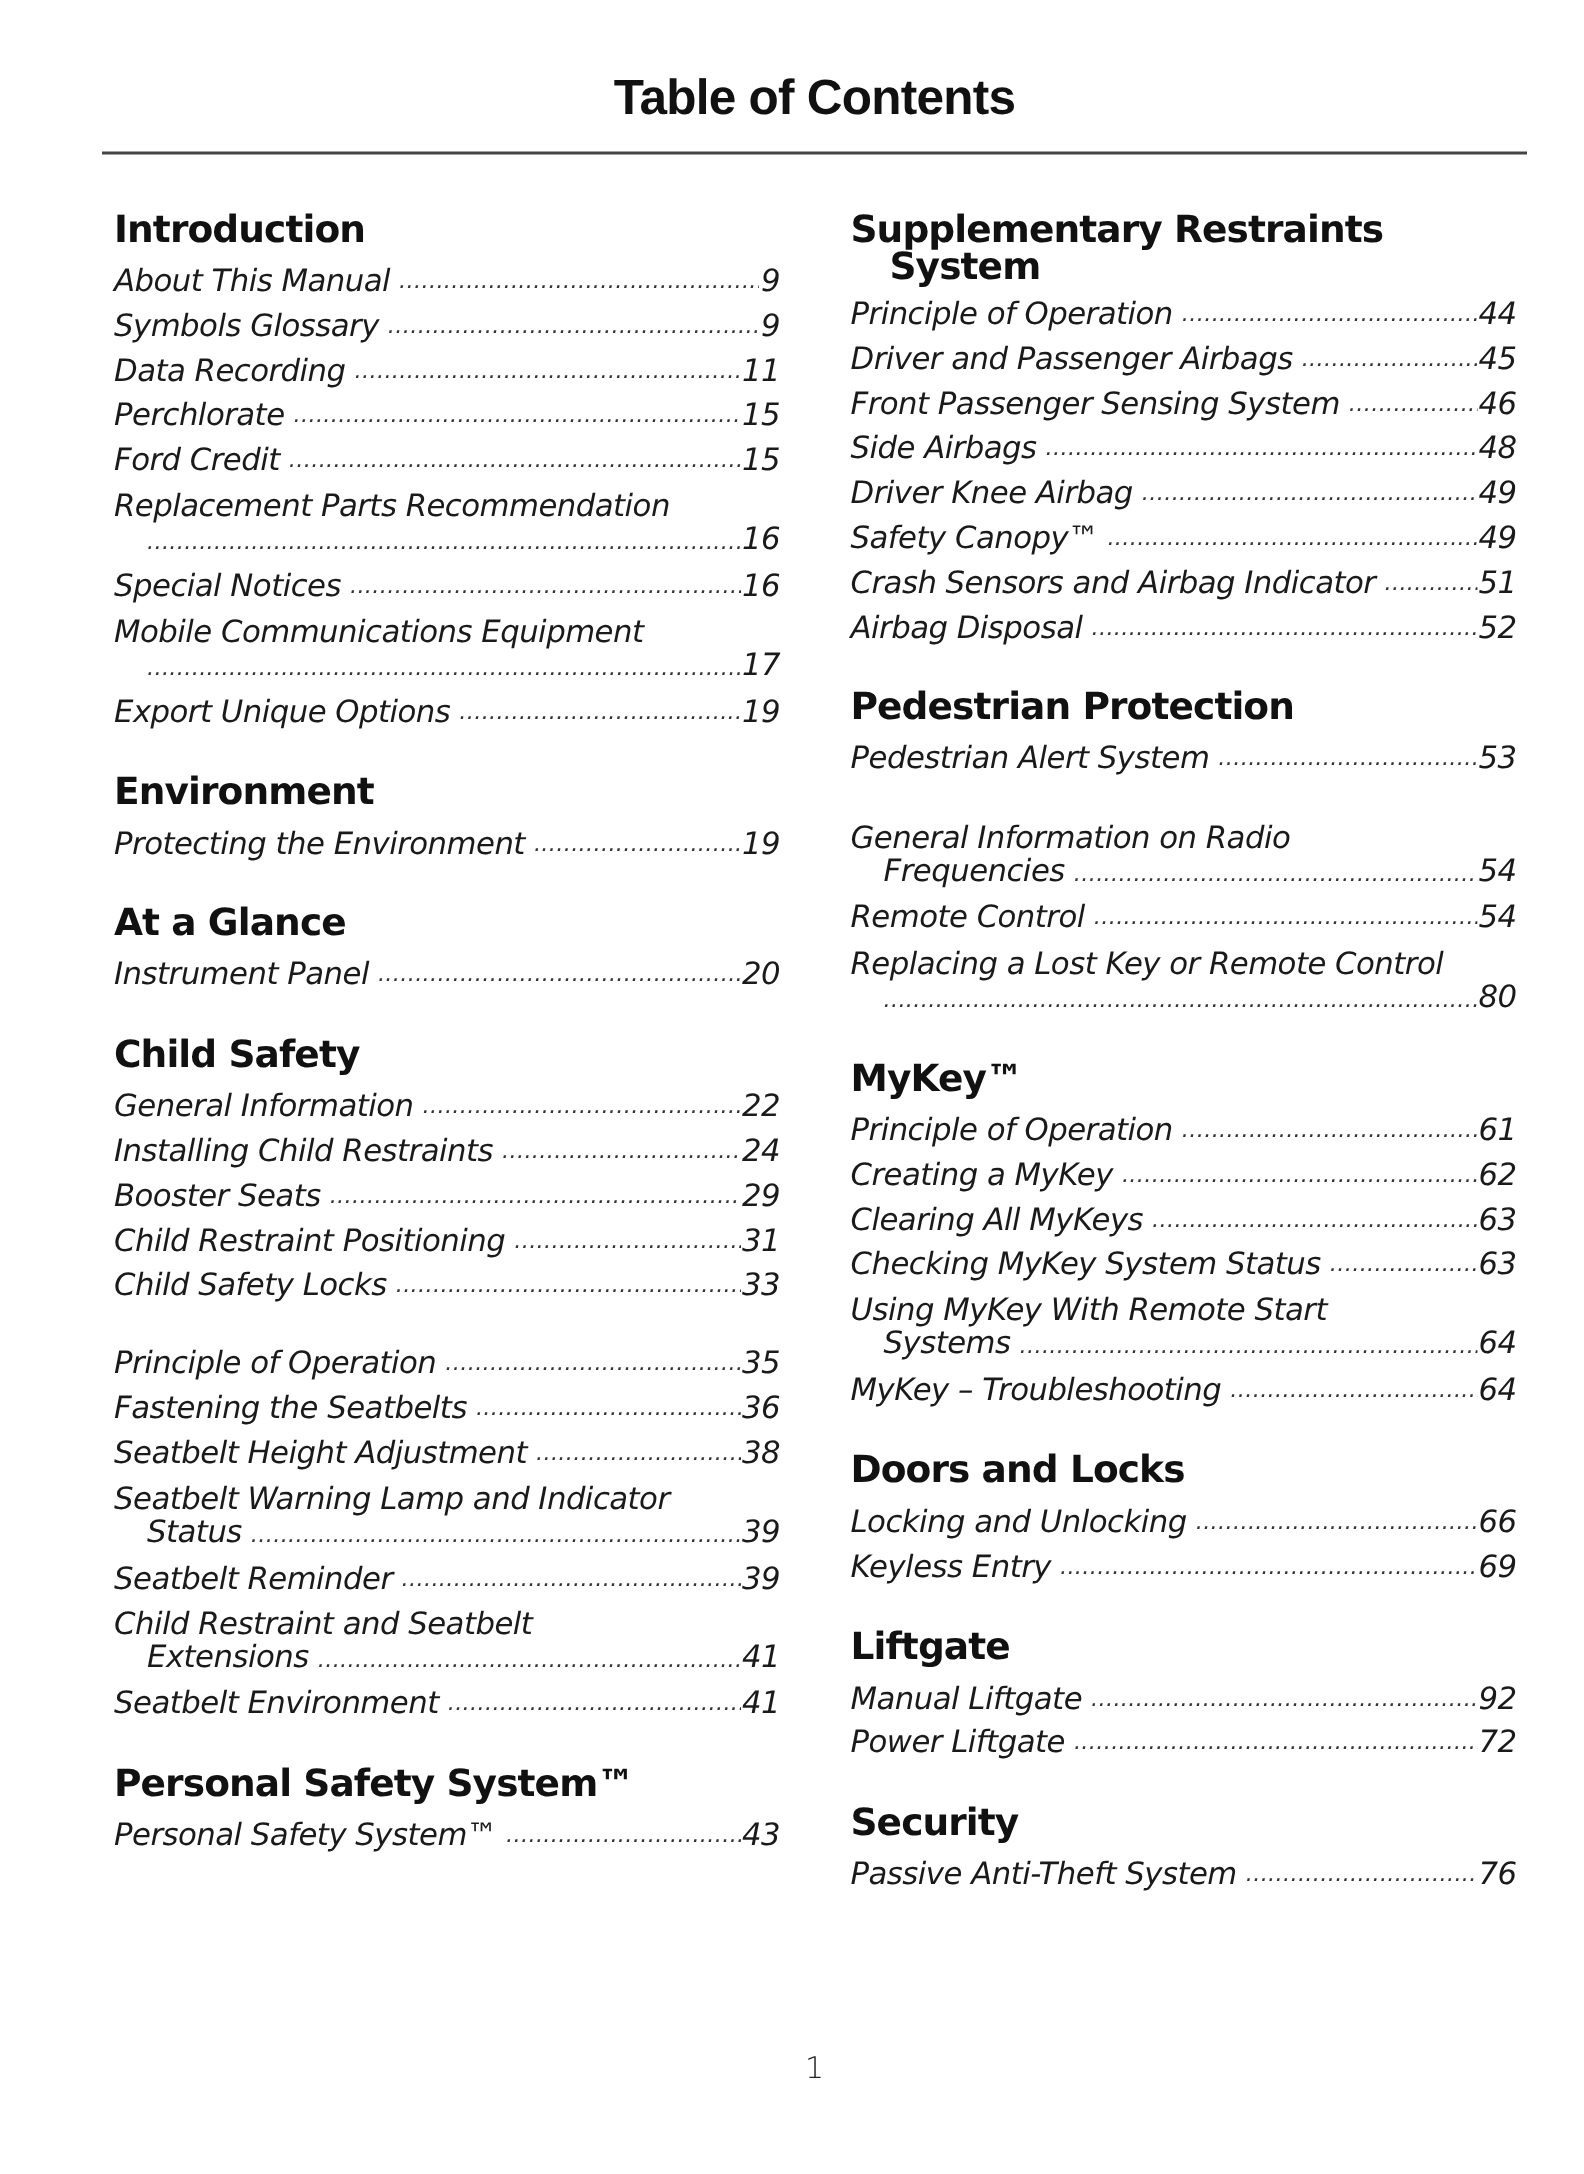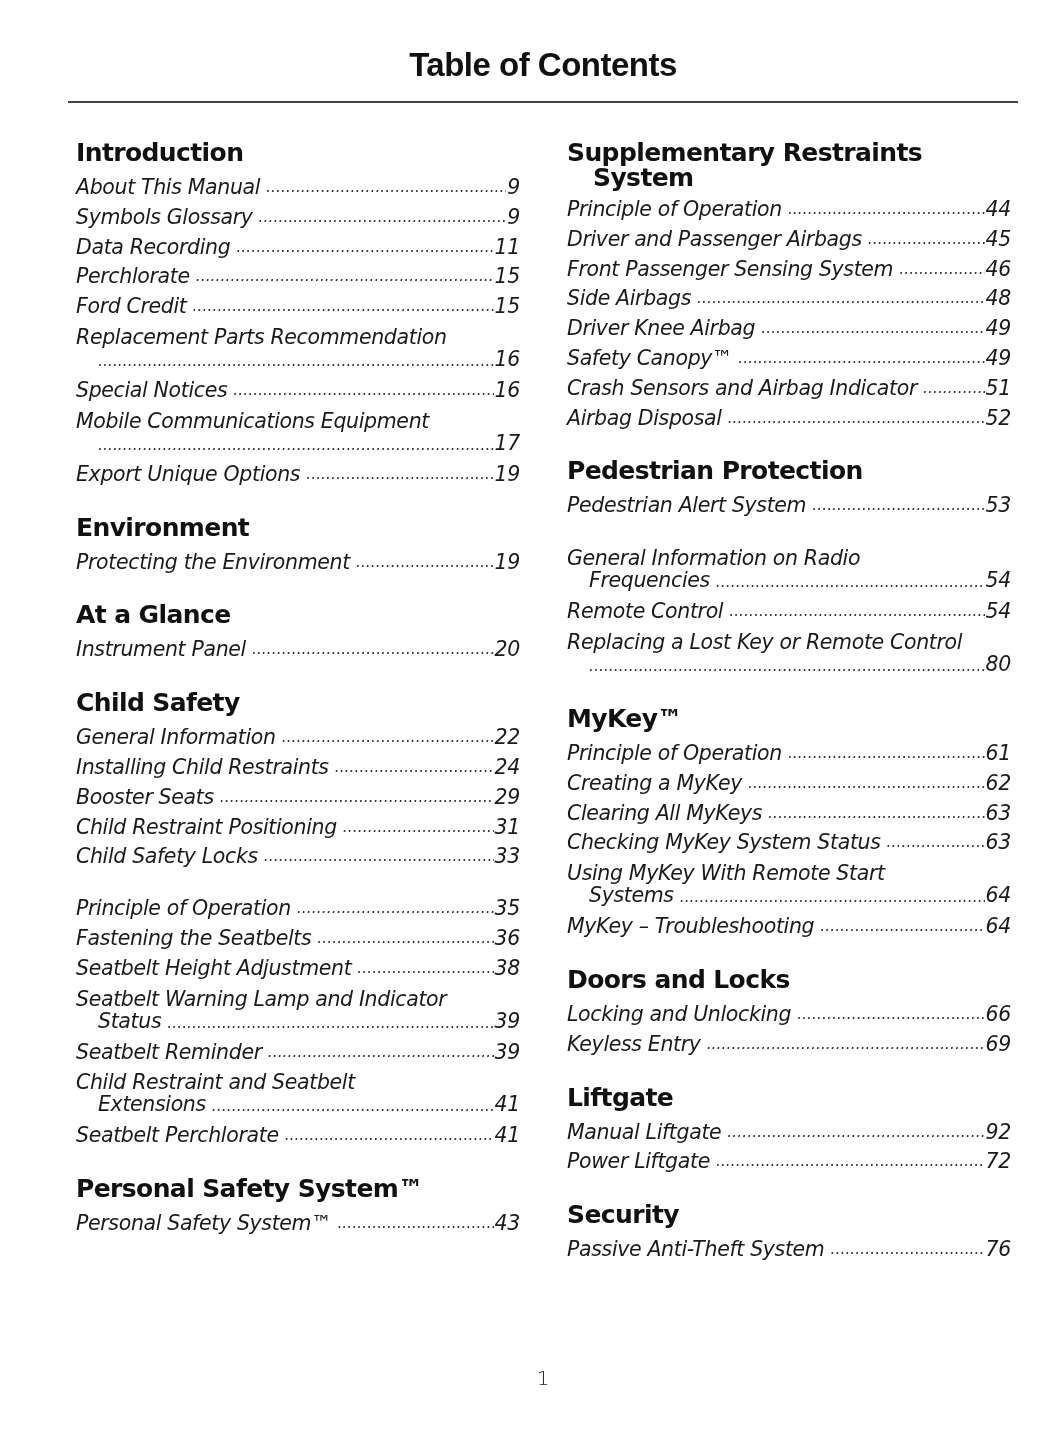--- a/index.html
+++ b/index.html
@@ -253,21 +253,21 @@
         </li>
       <li class="entry wrap">
         <span class="line1">Child Restraint and Seatbelt</span>
         <span class="line2">
             <span class="label">Extensions</span>
             <span class="dots"></span>
             <span class="page">41</span>
           </span>
       </li>
       <li class="entry">
-          <span class="label">Seatbelt Perchlorate</span>
+          <span class="label">Seatbelt Environment</span>
           <span class="dots"></span>
           <span class="page">41</span>
         </li>
     </ul>
   </div>
 
   <div class="section">
     <div class="section-title">Personal Safety System™</div>
     <ul class="entries">
       <li class="entry">

